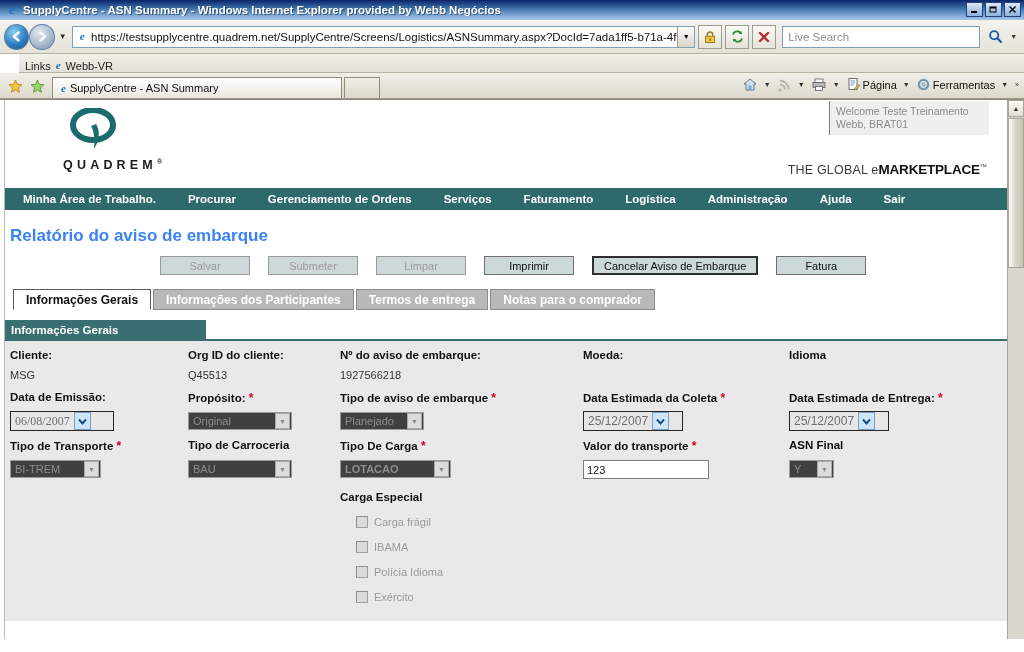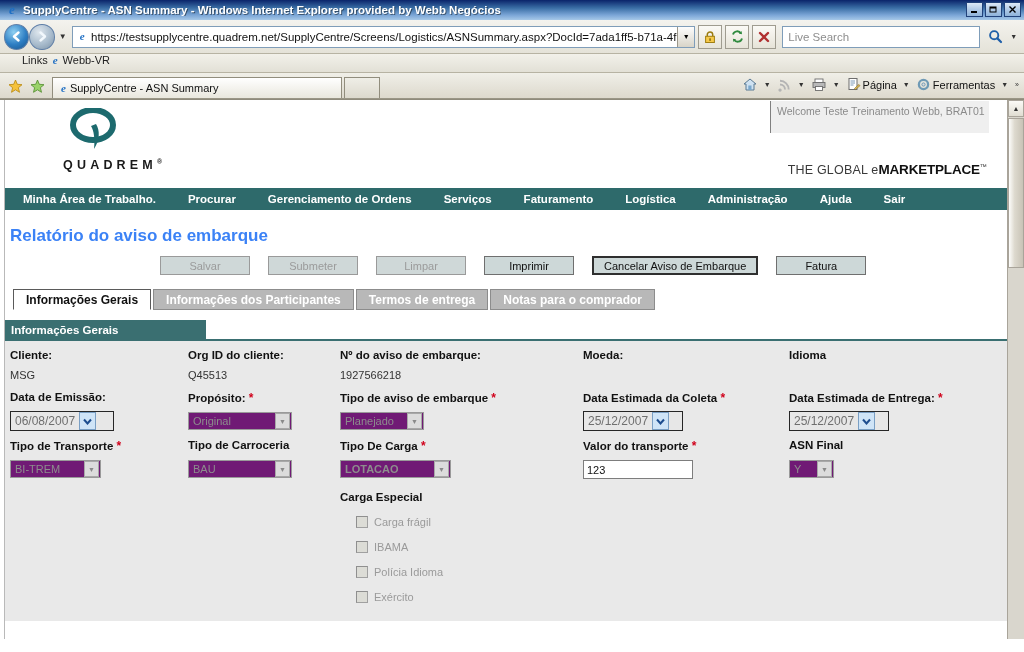--- a/index.html
+++ b/index.html
@@ -102,22 +102,22 @@
     width: 24px; height: 24px; margin-left: 3px; flex: 0 0 auto;
     display: flex; align-items: center; justify-content: center;
   }
   .searchdrop { width: 13px; text-align: center; font-size: 7px; color: #333; }
 
   
   .linksbar {
     height: 19px;
     background: linear-gradient(to bottom,#f2f1ea,#e2e0d6);
     border-bottom: 1px solid #b7b3a3;
-    display: flex; align-items: flex-start; padding-left: 22px; gap: 5px;
-    font-size: 11px; color: #222;
+    display: flex; align-items: flex-end; padding-left: 6px; gap: 5px;
+    font-size: 11px; color: #222; margin-left: 19px;
   }
 
   
   .tabstrip {
     height: 26px;
     background: linear-gradient(to bottom,#f0efe8,#ddd9cd);
     display: flex; align-items: flex-end; padding-left: 4px;
     border-bottom: 1px solid #9a9686;
     position: relative;
   }
@@ -158,21 +158,21 @@
   .brandband { height: 88px; background: #ffffff; position: relative; }
   .logo-wrap { position: absolute; left: 58px; top: 8px; width: 170px; }
   .logo-mark { width: 46px; height: 44px; margin-left: 7px; }
   .logo-word {
     font-size: 12.5px; font-weight: bold; letter-spacing: 4.2px;
     color: #1a1a1a; margin-top: 4px;
   }
   .logo-word sup { font-size: 7px; letter-spacing: 0; }
   .welcome {
     position: absolute; right: 18px; top: 1px;
-    width: 219px; min-height: 32px;
+    width: 160px; min-height: 32px;
     background: #efefef; border-left: 1px solid #808080;
     color: #8a8a8a; font-size: 10.5px; line-height: 13px;
     padding: 4px 4px 4px 6px;
   }
   .tagline {
     position: absolute; right: 20px; top: 62px;
     font-size: 12.5px; color: #3a3a3a; letter-spacing: .2px;
   }
   .tagline b { font-size: 13.5px; color: #111; letter-spacing: -.2px;}
   .tagline sup { font-size: 7px; }
@@ -225,21 +225,21 @@
   .frow { display: flex; padding: 0 0 0 5px; }
   .fcol { flex: 0 0 auto; }
   .c1 { width: 178px; } .c2 { width: 152px; } .c3 { width: 243px; }
   .c4 { width: 206px; } .c5 { width: 200px; }
   .flabel { font-size: 11.5px; font-weight: bold; color: #111; height: 18px; }
   .req { color: #d0021b; font-weight: bold; font-size: 12px; }
   .fvalue { font-size: 11px; color: #333; height: 24px; padding-top: 2px; }
   .fgap { height: 8px; }
 
   .sel {
-    height: 18px; background: #701a75;
+    height: 18px; background: #404040;
     border: 1px solid #9a9a9a;
     display: inline-flex; align-items: center;
     font-size: 11px; color: #8d8d8d;
     padding-left: 4px; position: relative;
   }
   .sel .arw {
     width: 15px; height: 16px; margin-left: auto; margin-right: 1px;
     background: #dcdcdc; border: 1px solid #a8a8a8;
     display: flex; align-items: center; justify-content: center;
     font-size: 7px; color: #8a8a8a;
@@ -520,21 +520,21 @@
           <div class="fcol c5">
             <div class="flabel">Idioma</div>
             <div class="fvalue"></div>
           </div>
         </div>
 
         <div class="frow">
           <div class="fcol c1">
             <div class="flabel">Data de Emissão:</div>
             <div style="padding-top:2px;">
-              <span class="datebox" style="width:104px;">
+              <span class="datebox" style="width:104px;font-family:Liberation Serif, serif;">
                 <span>06/08/2007</span>
                 <span class="dcaret">
                   <svg width="9" height="7" viewBox="0 0 9 7">
                       <path d="M1 1.5 L4.5 5.5 L8 1.5" fill="none" stroke="#1d4d8f" stroke-width="2"></path>
                     </svg>
                 </span>
               </span>
             </div>
           </div>
           <div class="fcol c2">
@@ -623,21 +623,21 @@
                 <span>LOTACAO</span>
                 <span class="arw">▼</span>
               </span>
             </div>
           </div>
           <div class="fcol c4">
             <div class="flabel">
               <span>Valor do transporte</span> <span class="req">*</span>
             </div>
             <div style="padding-top:3px;">
-              <div class="txtinput" style="width:110px;">123</div>
+              <div class="txtinput" style="width:126px;">123</div>
             </div>
           </div>
           <div class="fcol c5">
             <div class="flabel">ASN Final</div>
             <div style="padding-top:3px;">
               <span class="sel" style="width:45px;">
                 <span>Y</span>
                 <span class="arw">▼</span>
               </span>
             </div>

